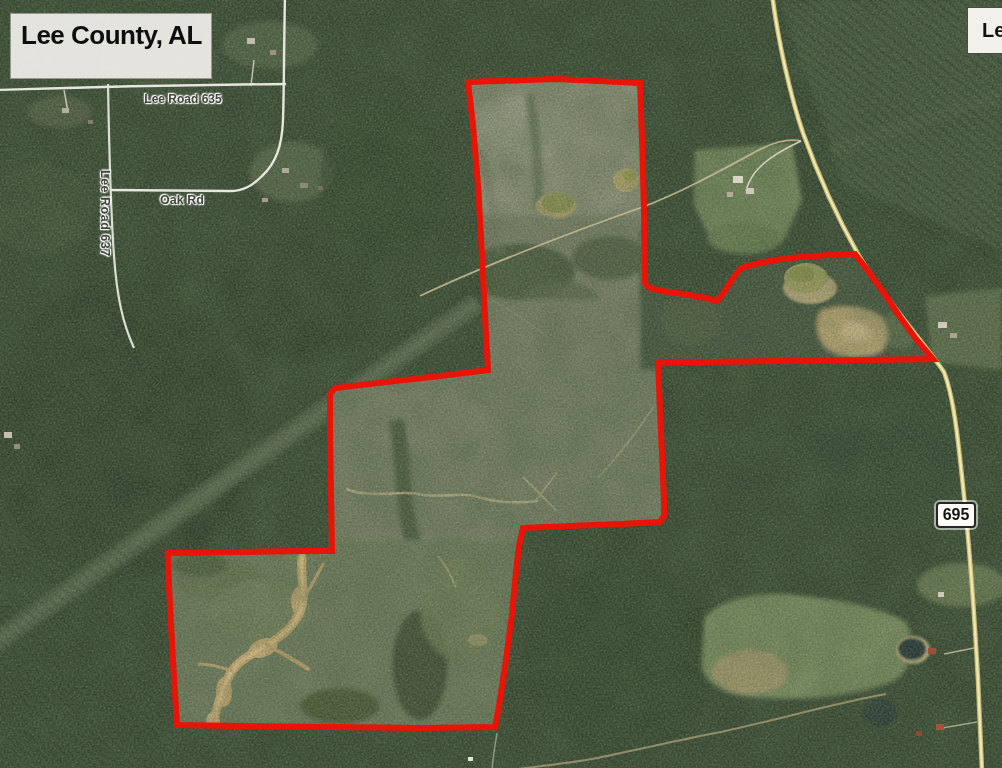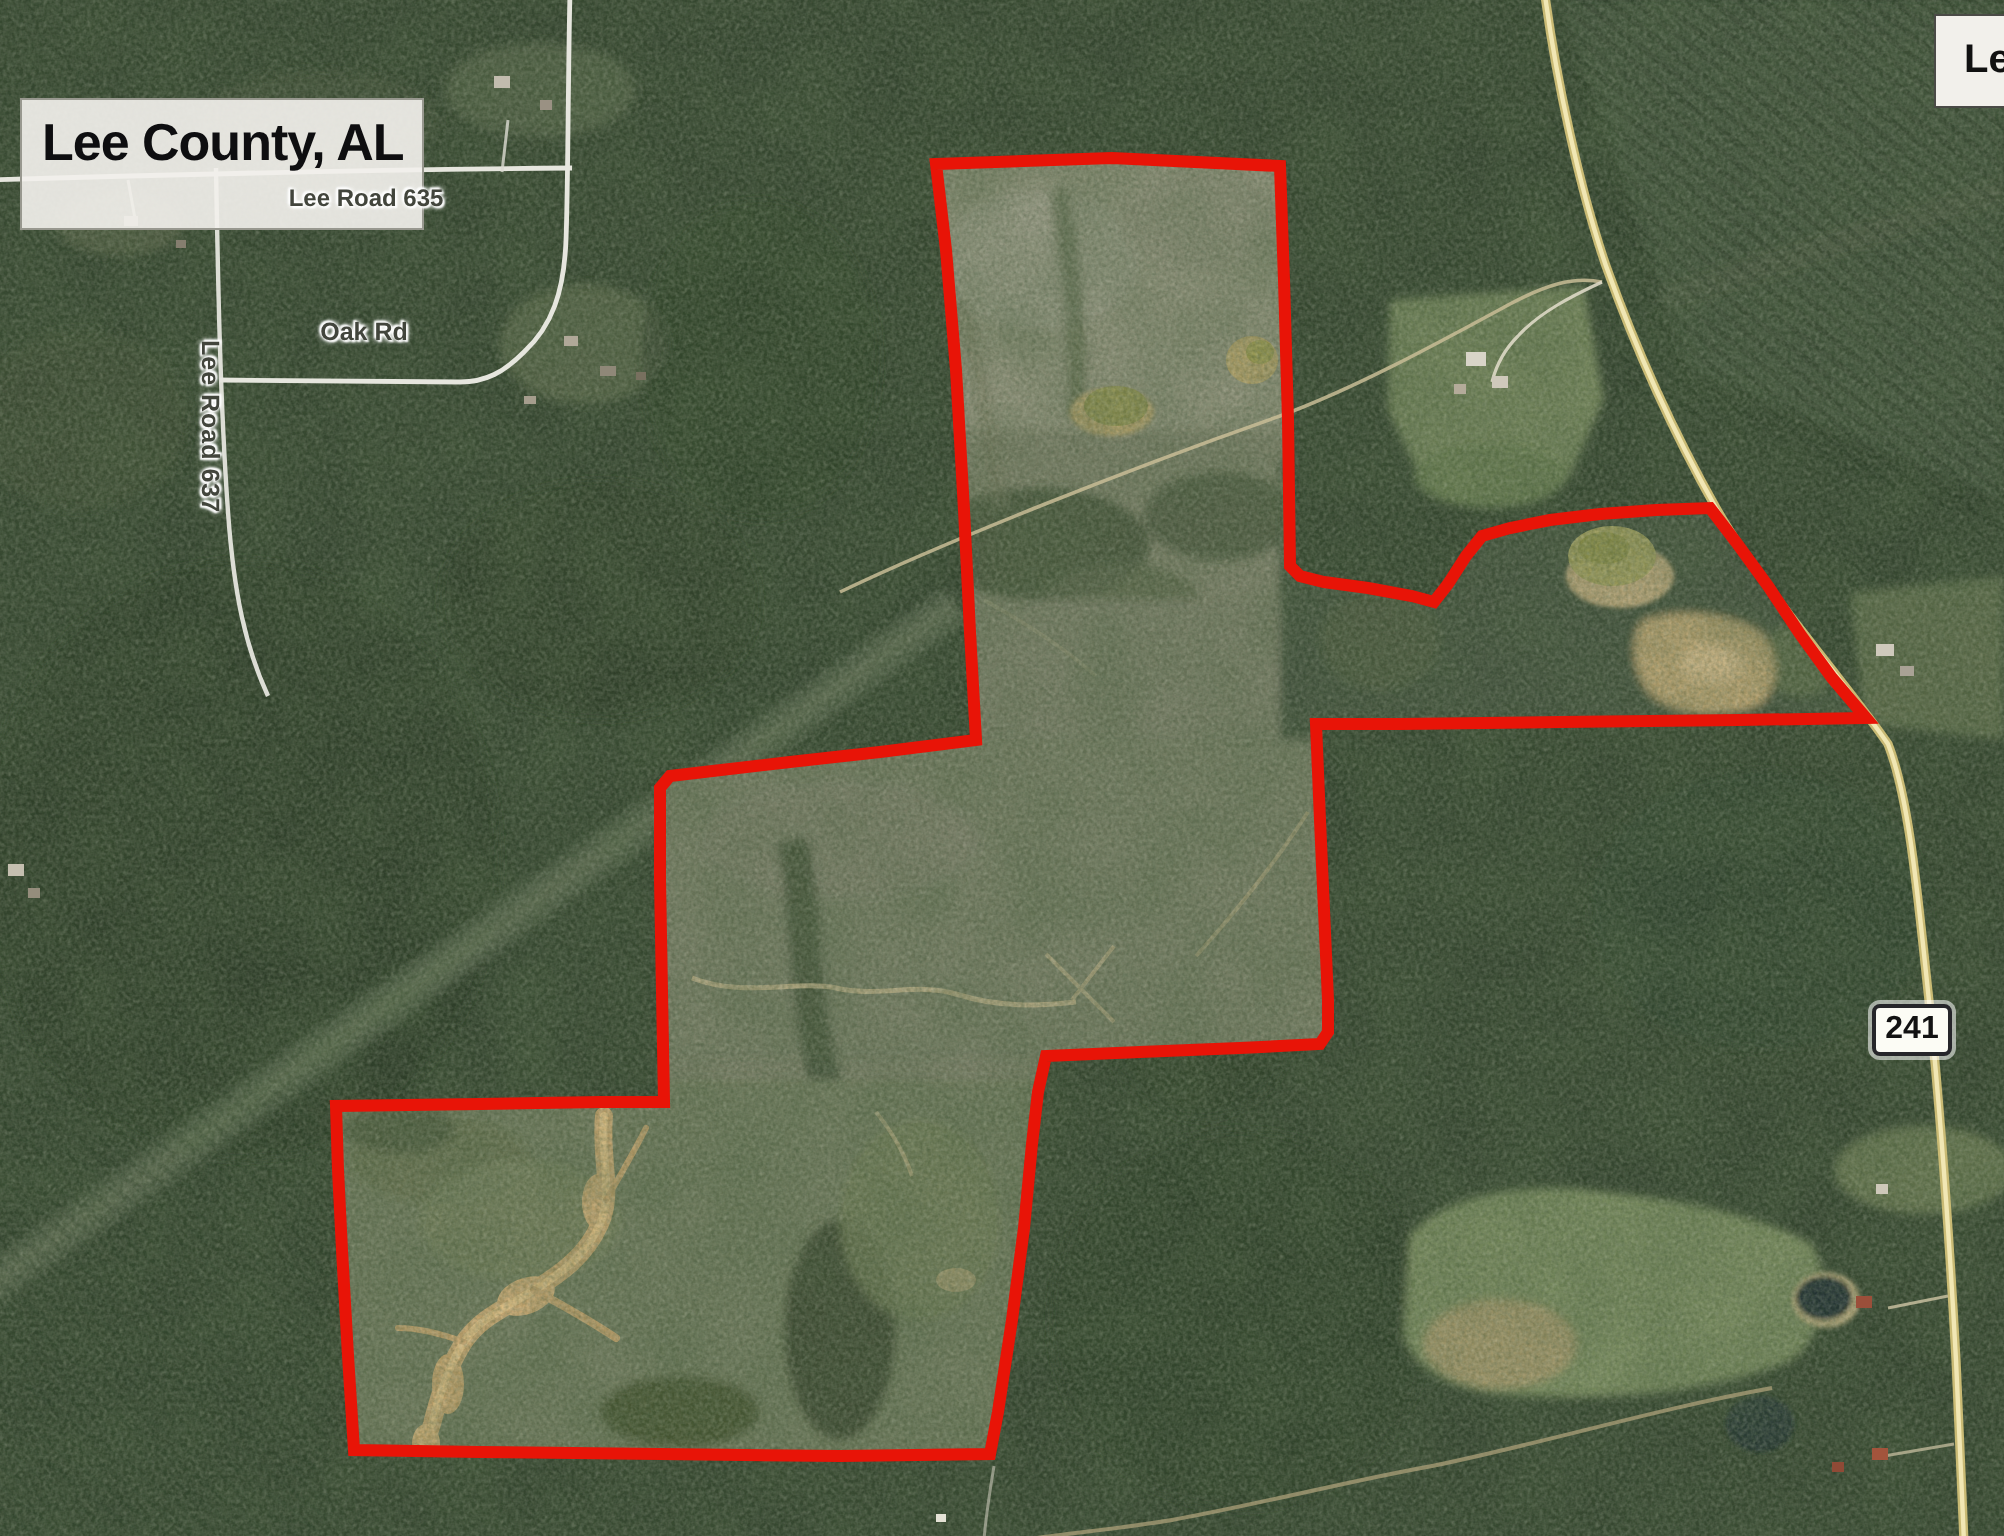--- a/index.html
+++ b/index.html
@@ -3,29 +3,29 @@
 <meta charset="utf-8">
 <style>
   html,body{margin:0;padding:0;}
   body{width:1002px;height:768px;position:relative;overflow:hidden;background:#33432e;
        font-family:"Liberation Sans", sans-serif;}
   #map-svg{position:absolute;left:0;top:0;display:block;}
 
   .county-box{position:absolute;left:10px;top:13px;width:202px;height:66px;
     background:rgba(242,240,235,0.92);border:1px solid #98988f;box-sizing:border-box;
     padding:7px 0 0 10px;font-weight:bold;font-size:26px;line-height:1.1;
-    color:#0e0e10;letter-spacing:-0.5px;margin-top:36px;}
+    color:#0e0e10;letter-spacing:-0.5px;}
   .legend-box{position:absolute;left:967px;top:7px;width:120px;height:47px;
     background:#f2f0eb;border:1px solid #4a4a46;box-sizing:border-box;
     padding:12px 0 0 14px;font-weight:bold;font-size:20px;line-height:1;color:#111;}
   .road-label{position:absolute;font-weight:bold;font-size:12px;line-height:1;
     color:#42453c;white-space:nowrap;
     text-shadow:0 0 2px #fff,0 0 2px #fff,0 0 3px #fff,1px 1px 1px #fff,-1px -1px 1px #fff;}
   #lbl-635{left:133px;top:93px;width:100px;text-align:center;}
-  #lbl-oak{left:152px;top:160px;width:60px;text-align:center;font-size:12.5px;}
+  #lbl-oak{left:152px;top:194px;width:60px;text-align:center;font-size:12.5px;}
   #lbl-637{left:111px;top:170px;transform:rotate(90deg);transform-origin:0 0;font-size:12.5px;letter-spacing:0.5px;}
   .shield{position:absolute;left:936px;top:502px;width:40px;height:26px;
     background:#fcfcf5;border:2px solid #26262a;border-radius:4px;box-sizing:border-box;
     text-align:center;font-weight:bold;font-size:16px;line-height:21px;color:#121212;
     box-shadow:0 0 0 2px rgba(255,255,255,0.55);}
 </style>
 </head>
 <body>
 
 <svg id="map-svg" width="1002" height="768" viewBox="0 0 1002 768">
@@ -226,13 +226,13 @@
            L331,496 L330,440 L330,394
            L335,388 L352,386 L395,381 L440,376 L488,370
            L485,316 L482,255 L478,185 L473,125 Z" fill="none" stroke-width="6" stroke-linejoin="miter" stroke="#e81407"></path>
 </svg>
 
 <div class="county-box">Lee County, AL</div>
 <div class="legend-box">Legend</div>
 <div class="road-label" id="lbl-635">Lee Road 635</div>
 <div class="road-label" id="lbl-oak">Oak Rd</div>
 <div class="road-label" id="lbl-637">Lee Road 637</div>
-<div class="shield">241</div>
+<div class="shield">695</div>
 
 </body></html>

